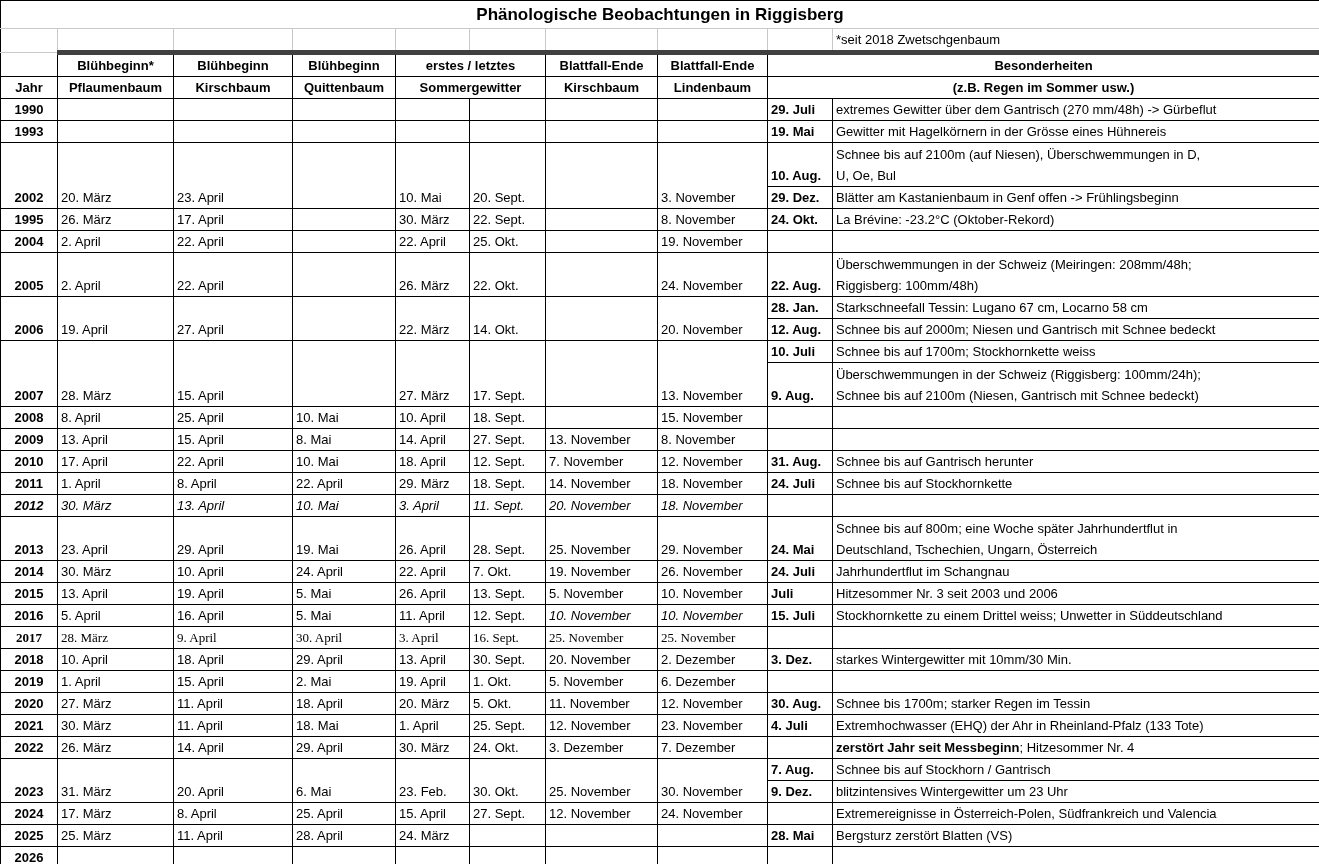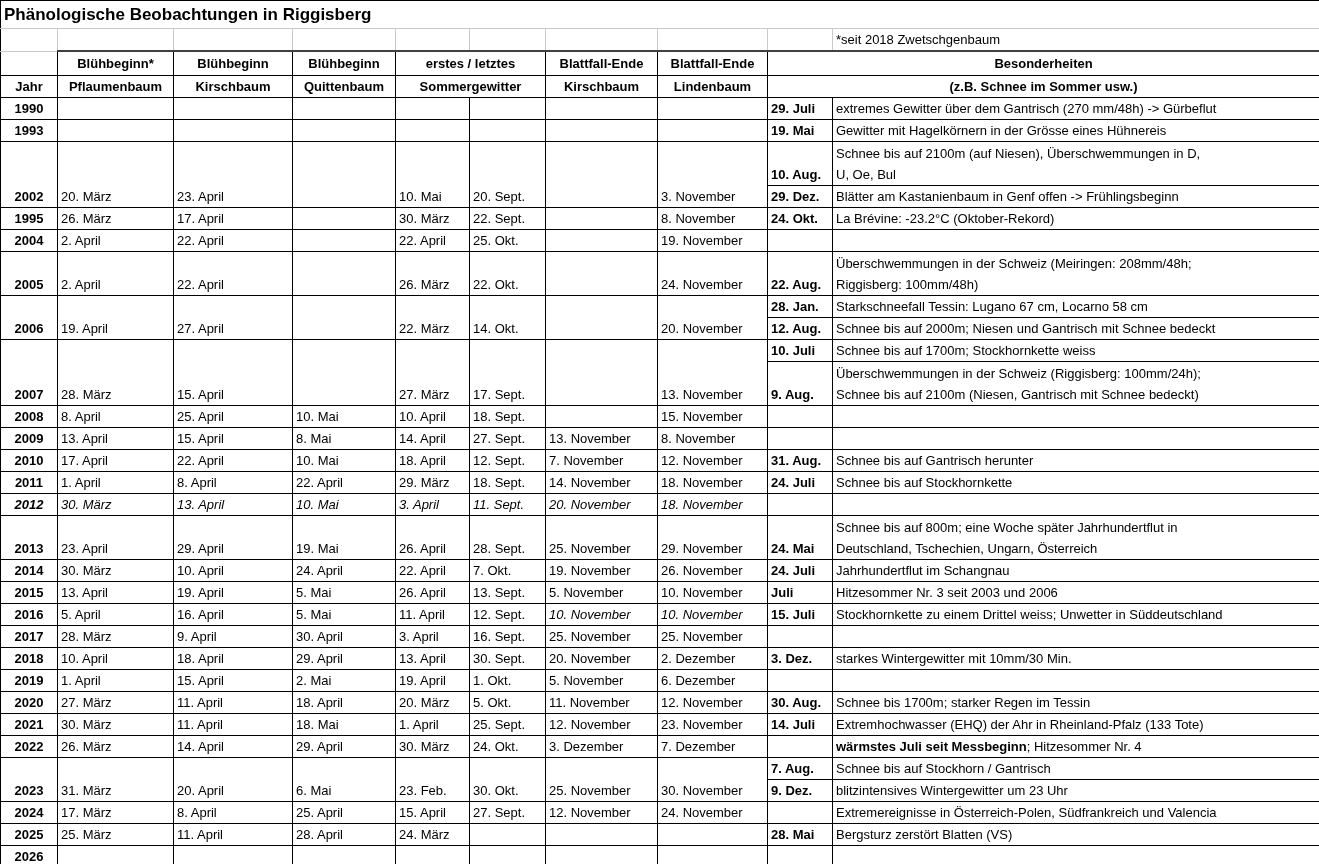--- a/index.html
+++ b/index.html
@@ -11,24 +11,24 @@
     font-family:"Liberation Sans", sans-serif;
     font-size:13px;
     color:#000;
     border:1px solid #000;
   }
   td { padding:0 3px; vertical-align:bottom; overflow:hidden; line-height:21px; }
   
   tr.title-row td {
     border-bottom:1px solid #c9c9c9;
     font-weight:bold; font-size:17px;
-    vertical-align:middle; line-height:normal;
+    text-align:center; vertical-align:middle; line-height:normal;
   }
   
-  tr.note-row td { border-right:1px solid #c9c9c9; border-bottom:2px solid #404040; }
+  tr.note-row td { border-right:1px solid #c9c9c9; border-bottom:5px solid #404040; }
   tr.note-row td.first { border-bottom:1px solid #c9c9c9; }
   tr.note-row td:last-child { border-right:none; }
   
   tr.hdr td {
     border:1px solid #000;
     font-weight:bold; text-align:center; vertical-align:middle;
   }
   tr.hdr td.corner { border-top:1px solid #c9c9c9; }
   
   tbody#rows td { border:1px solid #000; }
@@ -80,21 +80,21 @@
     <td colspan="2">Besonderheiten</td>
   </tr>
   <tr class="hdr" style="height:22px">
     <td>Jahr</td>
     <td>Pflaumenbaum</td>
     <td>Kirschbaum</td>
     <td>Quittenbaum</td>
     <td colspan="2">Sommergewitter</td>
     <td>Kirschbaum</td>
     <td>Lindenbaum</td>
-    <td colspan="2">(z.B. Schnee im Sommer usw.)</td>
+    <td colspan="2">(z.B. Regen im Sommer usw.)</td>
   </tr>
   </tbody>
     <tbody id="rows">
       <tr style="height: 22px; margin-top: 17px;">
         <td class="year" rowspan="1">1990</td>
         <td class="date" rowspan="1"></td>
         <td class="date" rowspan="1"></td>
         <td class="date" rowspan="1"></td>
         <td class="date" rowspan="1"></td>
         <td class="date" rowspan="1"></td>
@@ -304,21 +304,21 @@
         <td class="date" rowspan="1">5. April</td>
         <td class="date" rowspan="1">16. April</td>
         <td class="date" rowspan="1">5. Mai</td>
         <td class="date" rowspan="1">11. April</td>
         <td class="date" rowspan="1">12. Sept.</td>
         <td class="date it" rowspan="1">10. November</td>
         <td class="date it" rowspan="1">10. November</td>
         <td class="ev">15. Juli</td>
         <td class="note">Stockhornkette zu einem Drittel weiss; Unwetter in Süddeutschland</td>
       </tr>
-      <tr style="height: 22px;">
+      <tr style="height: 22px; font-family: Liberation Serif, serif;">
         <td class="year" rowspan="1">2017</td>
         <td class="date" rowspan="1">28. März</td>
         <td class="date" rowspan="1">9. April</td>
         <td class="date" rowspan="1">30. April</td>
         <td class="date" rowspan="1">3. April</td>
         <td class="date" rowspan="1">16. Sept.</td>
         <td class="date" rowspan="1">25. November</td>
         <td class="date" rowspan="1">25. November</td>
         <td class="ev"></td>
         <td class="note"></td>
@@ -361,34 +361,34 @@
       </tr>
       <tr style="height: 22px; margin-top: 19px;">
         <td class="year" rowspan="1">2021</td>
         <td class="date" rowspan="1">30. März</td>
         <td class="date" rowspan="1">11. April</td>
         <td class="date" rowspan="1">18. Mai</td>
         <td class="date" rowspan="1">1. April</td>
         <td class="date" rowspan="1">25. Sept.</td>
         <td class="date" rowspan="1">12. November</td>
         <td class="date" rowspan="1">23. November</td>
-        <td class="ev">14. Juli</td>
+        <td class="ev">4. Juli</td>
         <td class="note">Extremhochwasser (EHQ) der Ahr in Rheinland-Pfalz (133 Tote)</td>
       </tr>
       <tr style="height: 22px;">
         <td class="year" rowspan="1">2022</td>
         <td class="date" rowspan="1">26. März</td>
         <td class="date" rowspan="1">14. April</td>
         <td class="date" rowspan="1">29. April</td>
         <td class="date" rowspan="1">30. März</td>
         <td class="date" rowspan="1">24. Okt.</td>
         <td class="date" rowspan="1">3. Dezember</td>
         <td class="date" rowspan="1">7. Dezember</td>
         <td class="ev"></td>
-        <td class="note"><b>wärmstes Juli seit Messbeginn</b>; Hitzesommer Nr. 4</td>
+        <td class="note"><b>zerstört Jahr seit Messbeginn</b>; Hitzesommer Nr. 4</td>
       </tr>
       <tr style="height: 22px;">
         <td class="year" rowspan="2">2023</td>
         <td class="date" rowspan="2">31. März</td>
         <td class="date" rowspan="2">20. April</td>
         <td class="date" rowspan="2">6. Mai</td>
         <td class="date" rowspan="2">23. Feb.</td>
         <td class="date" rowspan="2">30. Okt.</td>
         <td class="date" rowspan="2">25. November</td>
         <td class="date" rowspan="2">30. November</td>

